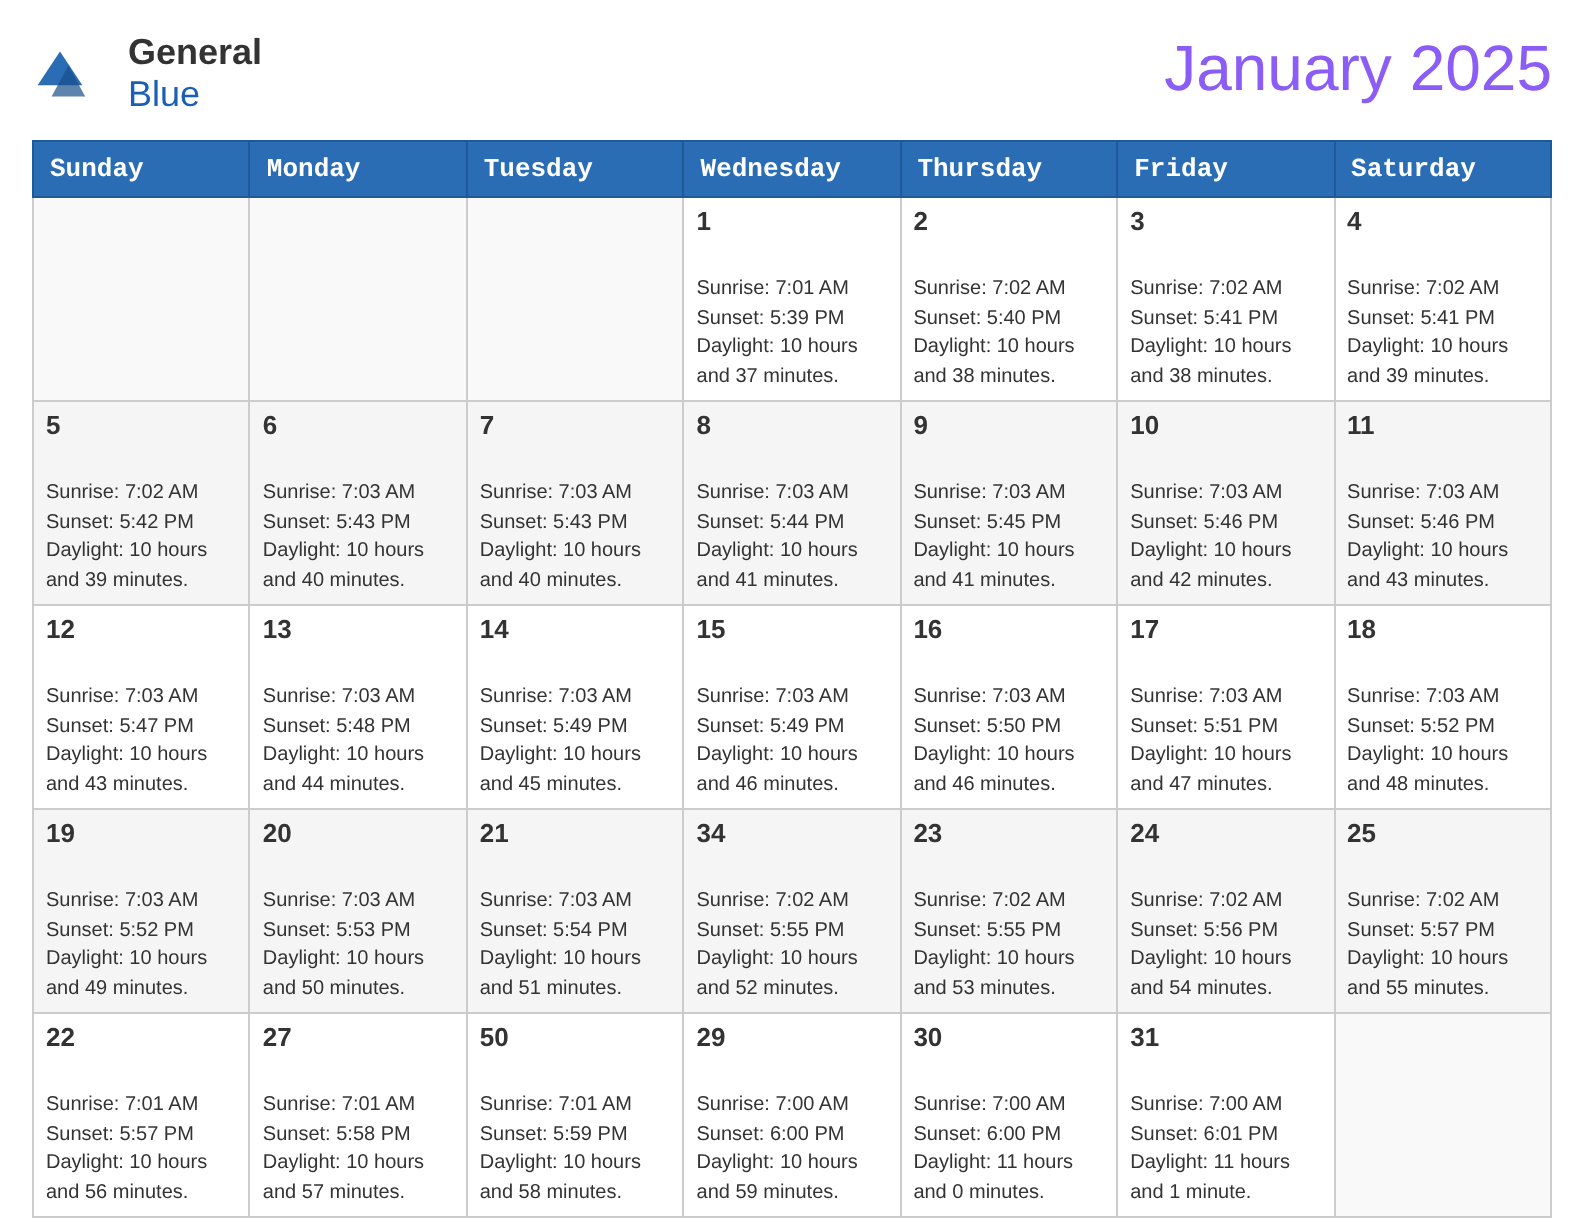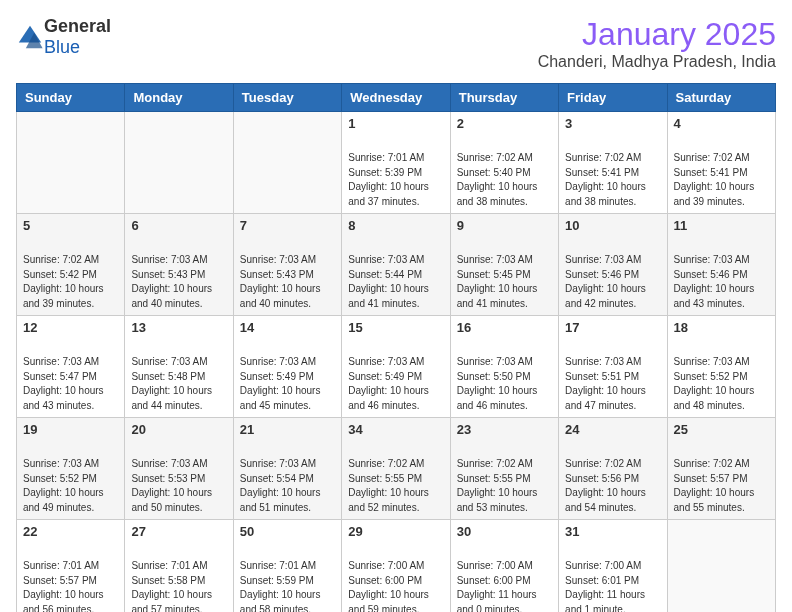--- a/index.html
+++ b/index.html
@@ -12,21 +12,21 @@
     }
     .header {
       display: flex;
       justify-content: space-between;
       align-items: flex-start;
       margin-bottom: 12px;
     }
     .logo {
       display: flex;
       align-items: center;
-      gap: 0;
+      gap: 20px;
     }
     .logo-text-general {
       font-size: 18px;
       font-weight: bold;
       color: #333;
     }
     .logo-text-blue {
       font-size: 18px;
       font-weight: normal;
       color: #1a5fb4;
@@ -53,20 +53,21 @@
       border: 1px solid #ccc;
     }
     .calendar th {
       background-color: #2a6db5;
       color: #fff;
       font-size: 13px;
       font-weight: bold;
       padding: 6px 8px;
       text-align: left;
       border: 1px solid #1e5a9a;
+      font-family: Liberation Mono, monospace;
     }
     .calendar td {
       vertical-align: top;
       width: 108px;
       height: 90px;
       padding: 4px 6px;
       border: 1px solid #ccc;
       font-size: 11px;
       color: #333;
       background: #fff;
@@ -98,21 +99,20 @@
       <polygon points="20,4 36,28 4,28" fill="#2a6db5"></polygon>
       <polygon points="26,14 38,36 14,36" fill="#1a4f8a" opacity="0.7"></polygon>
     </svg>
     <div>
       <span class="logo-text-general">General</span><br>
       <span class="logo-text-blue">Blue</span>
     </div>
   </div>
   <div class="title-block">
     <div class="month-title">January 2025</div>
-    <div class="location-title">Chanderi, Madhya Pradesh, India</div>
   </div>
 </div>
 
 <table class="calendar">
   <thead>
     <tr>
     <th>Sunday</th>
         <th>Monday</th>
         <th>Tuesday</th>
         <th>Wednesday</th>

